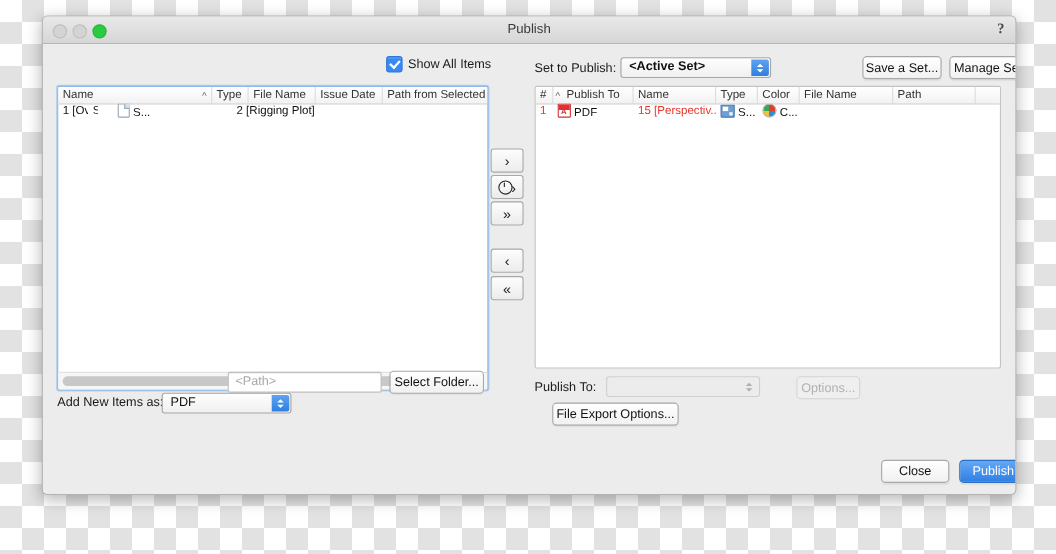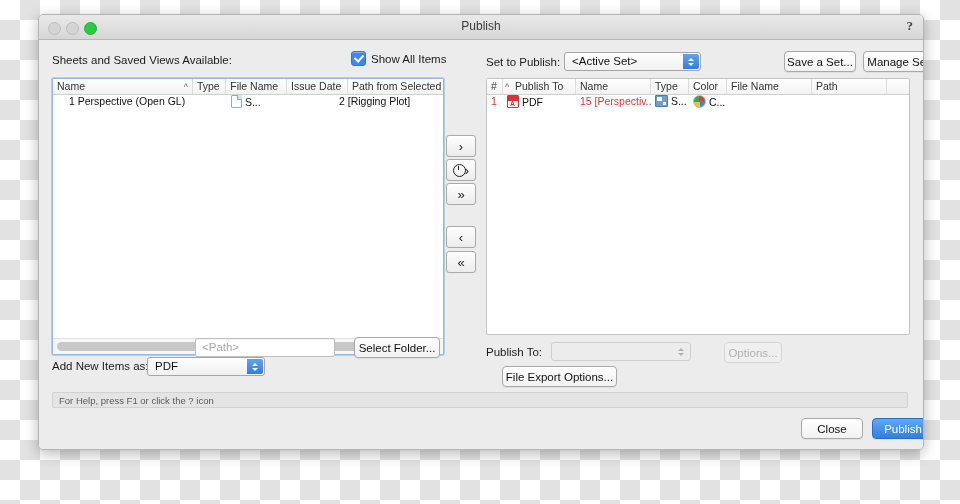--- a/index.html
+++ b/index.html
@@ -156,26 +156,26 @@
     border-color:#2b6fc4;color:#fff;
   }
   .textfield{
     position:absolute;box-sizing:border-box;height:19px;
     background:#fff;border:1px solid #bfbfbf;border-radius:2px;
     font-size:11.5px;color:#a8a8a8;padding:2px 0 0 6px;
     box-shadow:inset 0 1px 1px rgba(0,0,0,.05);
   }
 
   #lbl-set{position:absolute;left:447px;top:16px;}
-  #pop-set{left:525px;top:12px;width:137px;}
+  #pop-set{left:525px;top:12px;width:137px;font-weight:bold;}
   #btn-save-set{left:745px;top:11px;width:72px;}
   #btn-manage-sets{left:824px;top:11px;width:86px;}
 
   #pop-storage{left:13px;top:298px;width:137px;}
-  #tf-path{left:156px;top:298px;width:140px;}
+  #tf-path{left:168px;top:298px;width:140px;}
   #btn-select-folder{left:315px;top:297px;width:86px;}
   #lbl-add-new{position:absolute;left:13px;top:320px;}
   #pop-addnew{left:108px;top:317px;width:118px;}
 
   #lbl-publish-to{position:absolute;left:447px;top:306px;}
   #pop-publish-to{left:512px;top:302px;width:140px;}
   #btn-options{left:685px;top:302px;width:58px;text-align:center;}
   #btn-file-export{left:447px;top:326px;width:115px;margin-left:16px;}
 
   #statusbar{
@@ -194,21 +194,20 @@
   <div id="titlebar">
     <div class="light close"></div>
     <div class="light min"></div>
     <div class="light zoom"></div>
     <div id="win-title">Publish</div>
     <div id="help-q">?</div>
   </div>
 
   <div id="body">
 
-    <div id="lbl-sheets" class="lbl">Sheets and Saved Views Available:</div>
 
     <div id="chk-wrap">
       <span class="checkbox"></span>
       <span class="lbl">Show All Items</span>
     </div>
 
     <div id="left-list" class="listbox">
       <div class="thead">
         <div class="th" style="width:162px">
           <span>Name</span>
@@ -218,21 +217,20 @@
         <div class="th" style="width:70px">File Name</div>
         <div class="th" style="width:70px">Issue Date</div>
         <div class="th last" style="width:110px">Path from Selected</div>
       </div>
       <div id="left-rows">
           <div class="trow">
             <div class="tc" style="width:162px">1 [Overview]</div>
             <div class="tc" style="width:38px"> S...</div>
             <div class="tc" style="width:70px"><active fil...<="" div=""><div class="tc" style="width:70px"></div><div class="tc" style="width:110px"></div></active></div>
             <div class="trow">
-              <div class="tc" style="width:162px">1 Perspective (Open GL)</div>
               <div class="tc" style="width:38px"><span class="ic ic-page"></span> S...</div>
               <div class="tc" style="width:70px"><active fil...<="" div=""><div class="tc" style="width:70px"></div><div class="tc" style="width:110px"></div></active></div>
               <div class="trow">
                 <div class="tc" style="width:162px">2 [Rigging Plot]</div>
                 <div class="tc" style="width:70px"><active fil...<="" div=""><div class="tc" style="width:70px"></div><div class="tc" style="width:110px"></div></active></div>
               </div>
             </div>
           </div>
         </div>
       <div id="hscroll">
@@ -303,18 +301,17 @@
     <div id="pop-publish-to" class="popup disabled">
       <span></span>
       <span class="arrows">
           <i class="up"></i>
           <i class="dn"></i>
         </span>
     </div>
     <div id="btn-options" class="btn disabled">Options...</div>
     <div id="btn-file-export" class="btn">File Export Options...</div>
 
-    <div id="statusbar">For Help, press F1 or click the ? icon</div>
     <div id="btn-close" class="btn">Close</div>
     <div id="btn-publish" class="btn primary">Publish</div>
 
   </div>
 </div>
 
 </body></html>

